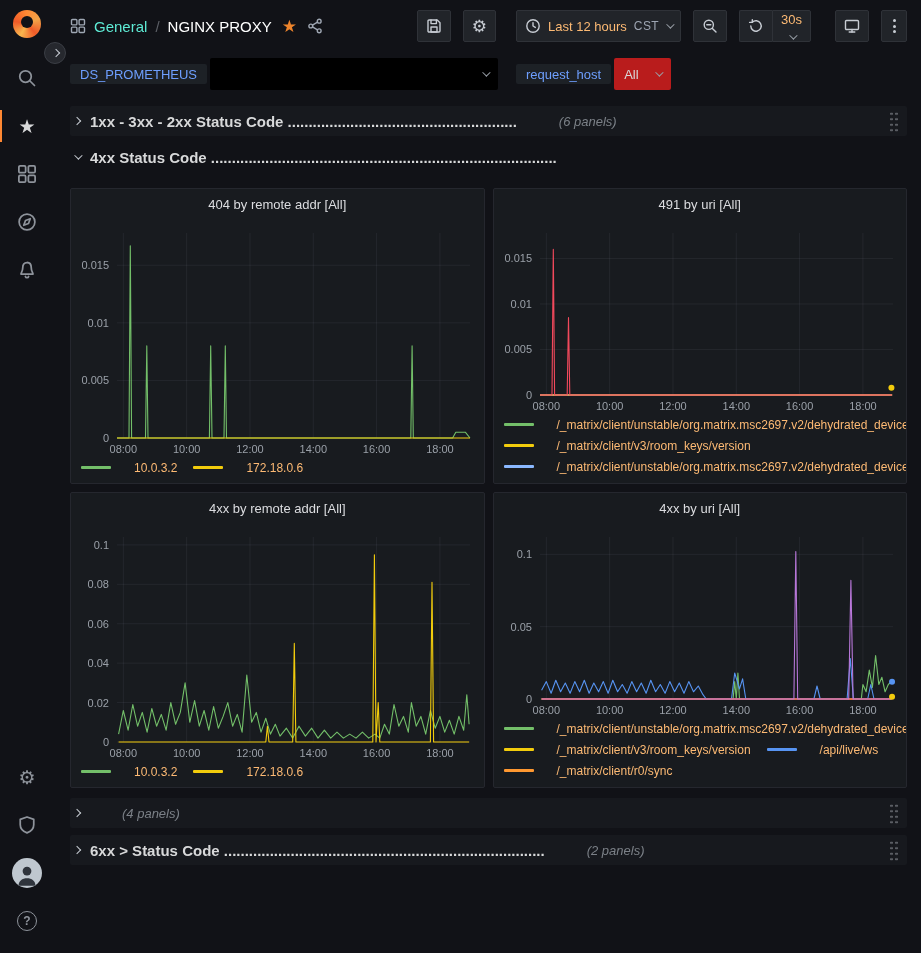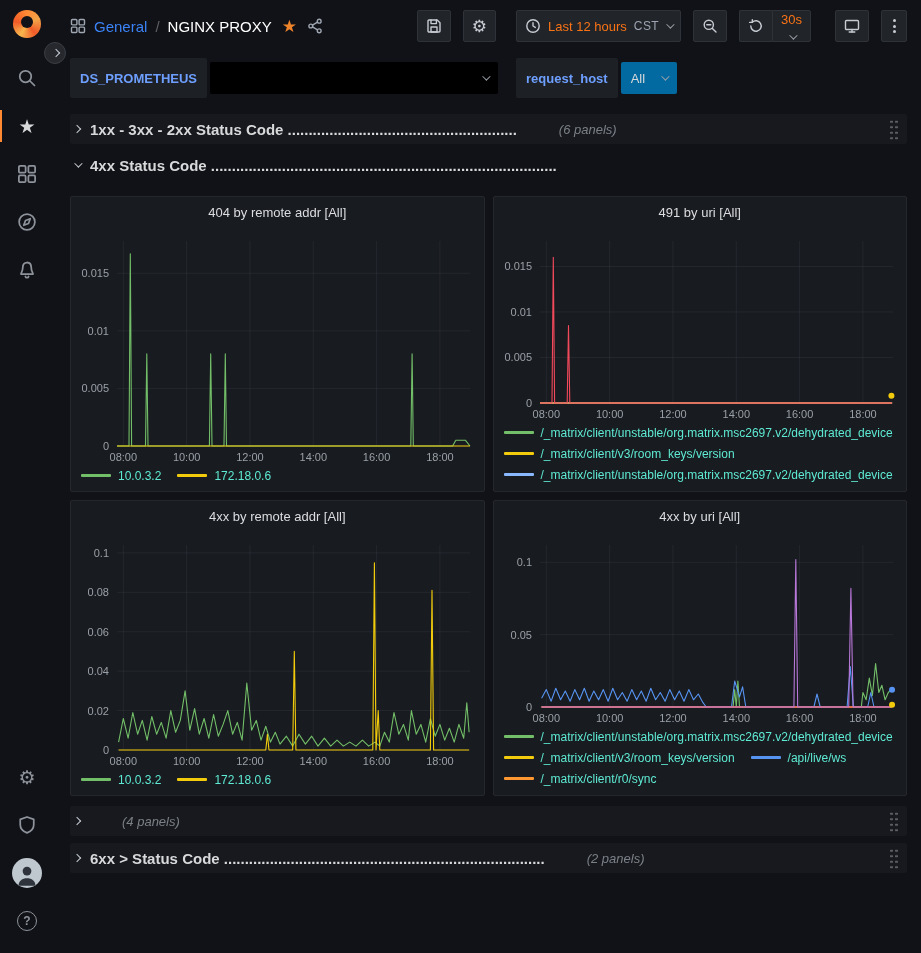--- a/index.html
+++ b/index.html
@@ -30,65 +30,65 @@
   .ic20 { width:20px; height:20px; }
   .chev { display:inline-block; width:6px; height:6px; border-right:1.6px solid #9aa0a8; border-bottom:1.6px solid #9aa0a8; flex:none; }
   .chev.down { transform:rotate(45deg) translateY(-2px); }
   .chev.right { transform:rotate(-45deg); }
   .chev.light { border-color:#c7ccd3; }
 
   
   .main { flex:1; min-width:0; display:flex; flex-direction:column; }
   .topbar { height:52px; flex:none; display:flex; align-items:center; justify-content:space-between; padding:0 14px 0 16px; }
   .crumbs { display:flex; align-items:center; gap:8px; font-size:15px; color:#9fa7b3; }
-  .crumbs a { color:#3b82f6; text-decoration:none; cursor:pointer; }
+  .crumbs a { color:#5eead4; text-decoration:none; cursor:pointer; }
   .crumbs a.dtitle { color:#ffffff; font-weight:500; }
   .crumbs .sep { color:#5d6066; }
   .star-btn { background:none; border:none; cursor:pointer; font-size:17px; color:#ed842c; line-height:1; padding:0 2px; }
   .plainbtn { background:none; border:none; cursor:pointer; color:#9fa7b3; display:flex; align-items:center; }
 
   .actions { display:flex; align-items:center; gap:12px; }
   .tbtn { height:32px; min-width:32px; display:inline-flex; align-items:center; justify-content:center; gap:7px;
     background:#212429; border:1px solid #2f3238; border-radius:2px; color:#c7ccd3; font-size:13px; padding:0 8px; cursor:pointer;
     font-family:inherit; }
-  .tbtn .txt { color:#f97316;text-align:center; }
+  .tbtn .txt { color:#fdba74;text-align:center; }
   .tz { font-size:12px; color:#9da5b2; letter-spacing:.4px; }
   .split { display:inline-flex; }
   .split .tbtn:first-child { border-right:none; border-radius:2px 0 0 2px; }
   .split .tbtn:last-child { border-radius:0 2px 2px 0;flex-direction:column; }
   .kdots { display:flex; flex-direction:column; gap:2.5px; }
   .kdots i { width:3px; height:3px; border-radius:50%; background:#c7ccd3; }
   .tv-gap { margin-left:12px; }
 
   
   .submenu { display:flex; align-items:center; gap:18px; padding:6px 14px 10px 16px; flex:none; }
   .var-group { display:flex; align-items:center; gap:3px; }
-  .var-label { height:40px; display:flex; align-items:center; padding:0 10px; background:#1d2126; color:#6e9fff;
-    font-size:13px; font-weight:700; border-radius:2px; }
-  .var-value { height:32px; background:#0369a1; border:none; color:#d8d9da; font-size:13px; display:flex; align-items:center;
+  .var-label { height:20px; display:flex; align-items:center; padding:0 10px; background:#1d2126; color:#6e9fff;
+    font-size:13px; font-weight:400; border-radius:2px; }
+  .var-value { height:32px; background:#b91c1c; border:none; color:#d8d9da; font-size:13px; display:flex; align-items:center;
     gap:16px; padding:0 10px; border-radius:2px; cursor:pointer; font-family:inherit; }
   .var-value.redacted { width:288px; background:#000; justify-content:flex-end; }
 
   
   .dash { flex:1; padding:0 14px 0 16px; overflow:hidden; }
   .row-head { display:flex; align-items:center; height:30px; margin-top:6px; gap:10px; cursor:pointer; padding:0 8px 0 4px; border-radius:2px; }
   .row-head.collapsed { background:#17191e; }
   .row-title { font-size:15px; font-weight:600; color:#d8d9da; white-space:nowrap; overflow:hidden; }
   .row-count { font-size:13px; font-style:italic; color:#7b8087; white-space:nowrap;margin-left:32px; }
   .drag-handle { margin-left:auto; width:10px; height:21px; flex:none;
     background-image:radial-gradient(circle,#5a5d63 1.2px,transparent 1.4px); background-size:5px 5.5px; }
 
   .panels { display:grid; grid-template-columns:1fr 1fr; gap:8px; margin-top:16px; }
   .panel { height:296px; background:#181b1f; border:1px solid #25272e; border-radius:2px; display:flex; flex-direction:column; min-width:0; }
   .panel-title { height:30px; flex:none; display:flex; align-items:center; justify-content:center; color:#dcdde0;
     font-size:13px; font-weight:500; cursor:pointer; }
   .plot { flex:1; min-height:0; }
   .plot svg { display:block; }
   .legend { flex:none; display:flex; flex-wrap:wrap; column-gap:16px; row-gap:6px; padding:2px 8px 8px 10px; overflow:hidden; }
-  .legend-item { display:flex; align-items:center; gap:7px; font-size:12px; color:#5eead4; white-space:nowrap; cursor:pointer; height:15px; }
+  .legend-item { display:flex; align-items:center; gap:23px; font-size:12px; color:#fdba74; white-space:nowrap; cursor:pointer; height:15px; }
   .legend-item .dash { width:14px; height:3px; border-radius:1px; flex:none; }
 </style>
 </head>
 <body>
 
 <div class="app">
 
   <aside class="sidebar">
     <button class="logo-btn">
         <span class="logo-swirl"></span>

